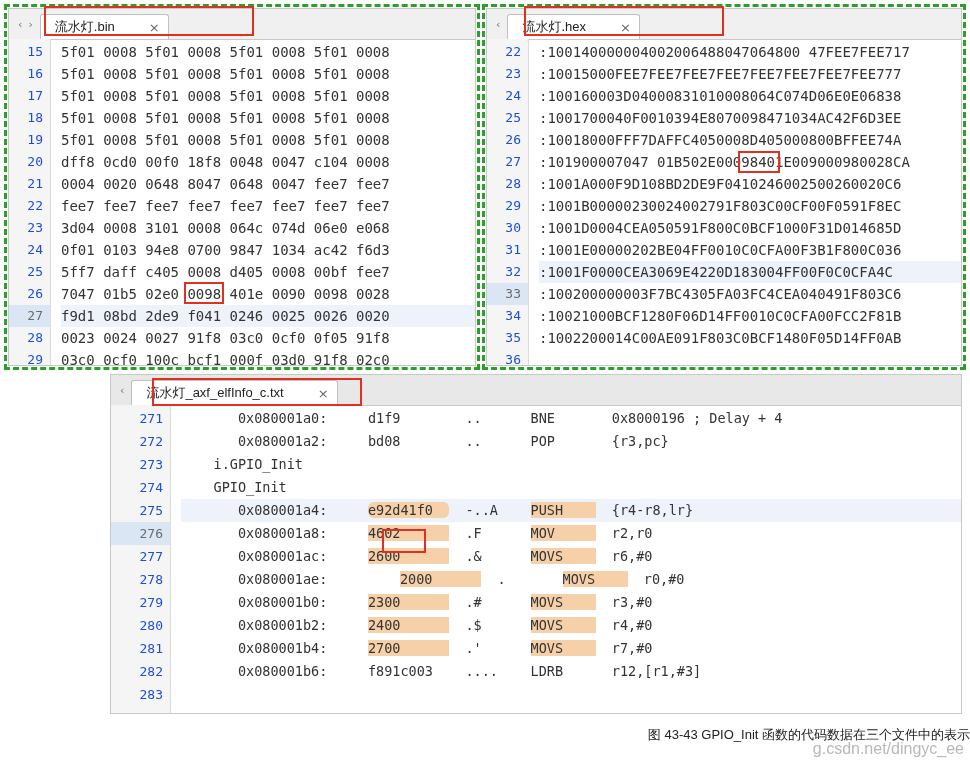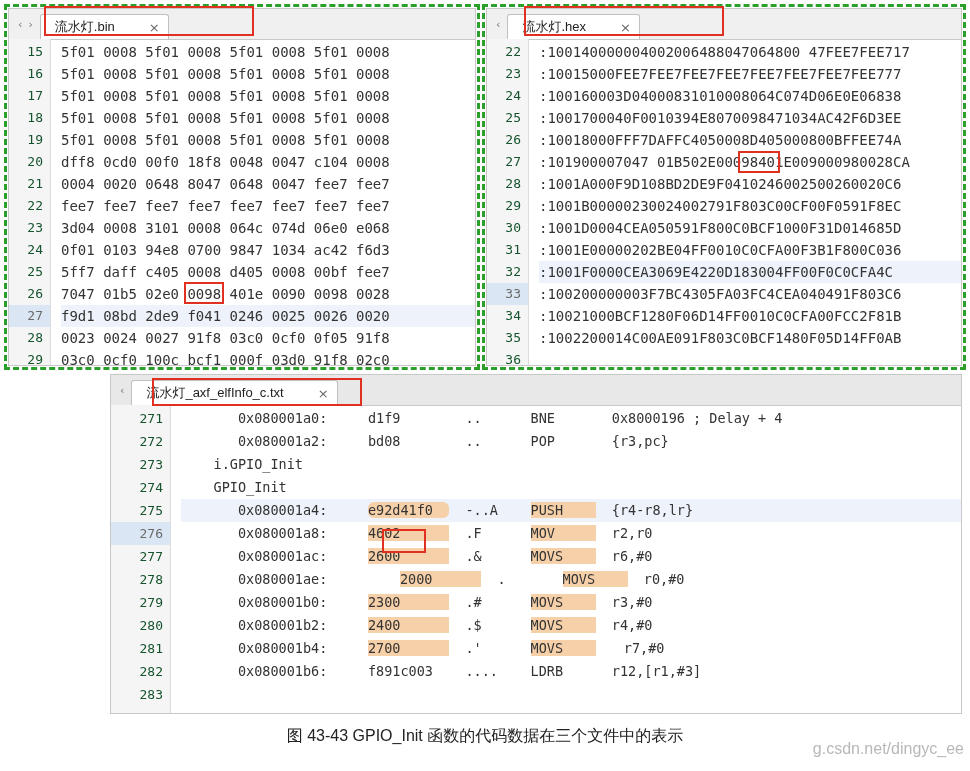--- a/index.html
+++ b/index.html
@@ -90,21 +90,21 @@
     border-right: 1px solid #dcdcdc;
     box-sizing: border-box;
     padding-top: 2px;
     flex: 0 0 auto;
   }
   .gutter .ln {
     height: 22px;
     line-height: 22px;
     text-align: right;
     padding-right: 7px;
-    color: #14532d;
+    color: #1d4ed8;
     font-size: 13px;
     font-family: "DejaVu Sans Mono", monospace;
   }
   .gutter .ln.sel { background: #dbe6f4; color: #6a6a6a; }
   .lines {
     flex: 1 1 auto;
     padding-top: 2px;
     padding-left: 10px;
     overflow: hidden;
   }
@@ -126,23 +126,23 @@
   #txt-panel .gutter { width: 60px; }
   #txt-panel .gutter .ln { height: 23px; line-height: 23px; font-size: 13px;}
   #txt-panel .lines .cl { height: 23px; line-height: 23px; font-size: 13.5px; }
 
   .hl-orange { background: #f6d0a8; }
 
   .caption {
     position: absolute;
     left: 0; right: 0;
     top: 726px;
-    text-align: center;
+    text-align: right;
     font-family: "Liberation Sans", "DejaVu Sans", sans-serif;
-    font-size: 16px;
+    font-size: 13px;
     color: #222;
   }
   .watermark {
     position: absolute;
     right: 6px;
     top: 740px;
     font-family: "Liberation Sans", sans-serif;
     font-size: 16px;
     color: #b8b8b8;
   }
@@ -277,21 +277,21 @@
         <div class="cl"><span style="white-space: pre;">       0x080001a0:     </span><span style="white-space: pre;">d1f9      </span><span style="white-space: pre;">  ..      </span><span style="white-space: pre;">BNE     </span><span style="white-space: pre;">  0x8000196 ; Delay + 4</span></div>
         <div class="cl"><span style="white-space: pre;">       0x080001a2:     </span><span style="white-space: pre;">bd08      </span><span style="white-space: pre;">  ..      </span><span style="white-space: pre;">POP     </span><span style="white-space: pre;">  {r3,pc}</span></div>
         <div class="cl">    i.GPIO_Init</div>
         <div class="cl">    GPIO_Init</div>
         <div class="cl sel"><span style="white-space: pre;">       0x080001a4:     </span><span class="hl-orange" style="white-space: pre; border-radius: 6px;">e92d41f0  </span><span style="white-space: pre;">  -..A    </span><span class="hl-orange" style="white-space: pre;">PUSH    </span><span style="white-space: pre;">  {r4-r8,lr}</span></div>
         <div class="cl"><span style="white-space: pre;">       0x080001a8:     </span><span class="hl-orange" style="white-space: pre;">4602      </span><span style="white-space: pre;">  .F      </span><span class="hl-orange" style="white-space: pre;">MOV     </span><span style="white-space: pre;">  r2,r0</span></div>
         <div class="cl"><span style="white-space: pre;">       0x080001ac:     </span><span class="hl-orange" style="white-space: pre;">2600      </span><span style="white-space: pre;">  .&amp;      </span><span class="hl-orange" style="white-space: pre;">MOVS    </span><span style="white-space: pre;">  r6,#0</span></div>
         <div class="cl"><span style="white-space: pre;">       0x080001ae:     </span><span class="hl-orange" style="white-space: pre; margin-left: 32px;">2000      </span><span style="white-space: pre;">  .       </span><span class="hl-orange" style="white-space: pre;">MOVS    </span><span style="white-space: pre;">  r0,#0</span></div>
         <div class="cl"><span style="white-space: pre;">       0x080001b0:     </span><span class="hl-orange" style="white-space: pre;">2300      </span><span style="white-space: pre;">  .#      </span><span class="hl-orange" style="white-space: pre;">MOVS    </span><span style="white-space: pre;">  r3,#0</span></div>
         <div class="cl"><span style="white-space: pre;">       0x080001b2:     </span><span class="hl-orange" style="white-space: pre;">2400      </span><span style="white-space: pre;">  .$      </span><span class="hl-orange" style="white-space: pre;">MOVS    </span><span style="white-space: pre;">  r4,#0</span></div>
-        <div class="cl"><span style="white-space: pre;">       0x080001b4:     </span><span class="hl-orange" style="white-space: pre;">2700      </span><span style="white-space: pre;">  .'      </span><span class="hl-orange" style="white-space: pre;">MOVS    </span><span style="white-space: pre; padding-left: 12px;">  r7,#0</span></div>
+        <div class="cl"><span style="white-space: pre;">       0x080001b4:     </span><span class="hl-orange" style="white-space: pre;">2700      </span><span style="white-space: pre;">  .'      </span><span class="hl-orange" style="white-space: pre;">MOVS    </span><span style="white-space: pre;">  r7,#0</span></div>
         <div class="cl"><span style="white-space: pre;">       0x080001b6:     </span><span style="white-space: pre;">f891c003  </span><span style="white-space: pre;">  ....    </span><span style="white-space: pre;">LDRB    </span><span style="white-space: pre;">  r12,[r1,#3]</span></div>
       </div>
   </div>
 </div>
 
 <div class="dash-green" style="left:4px; top:4px; width:476px; height:366px;"></div>
 <div class="dash-green" style="left:482px; top:4px; width:484px; height:366px;"></div>
 <div class="red-box" style="left:44px; top:6px; width:210px; height:30px;"></div>
 <div class="red-box" style="left:524px; top:6px; width:200px; height:30px;"></div>
 <div class="red-box" style="left:152px; top:378px; width:210px; height:28px;"></div>

